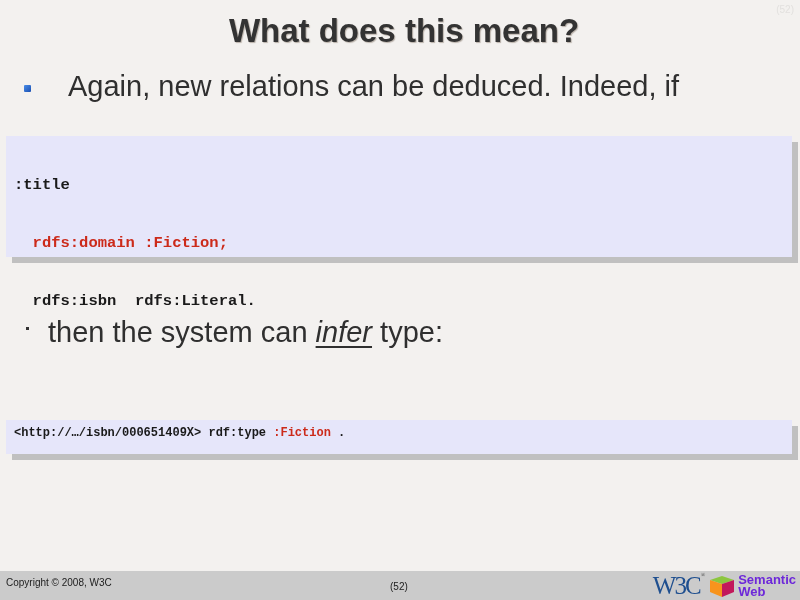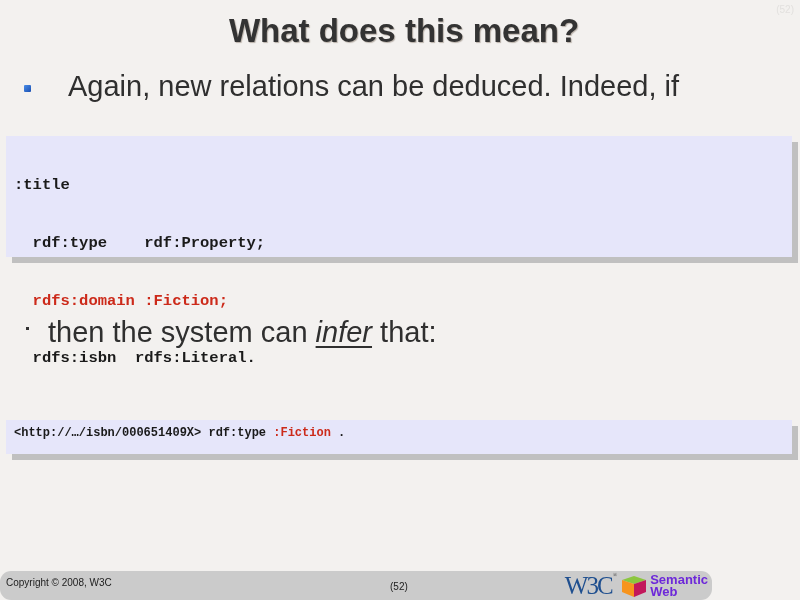--- a/index.html
+++ b/index.html
@@ -99,26 +99,25 @@
       display: block;
       height: 19.2px;
     }
     .red {
       color: #cc2a1a;
     }
     .footer {
       position: absolute;
       left: 0;
       bottom: 0;
-      width: 712px;
+      width: 800px;
       height: 29px;
       background: #cbcbcb;
       font-size: 10px;
       color: #1c1c1c;
-      border-radius: 11px;
     }
     .footer-copyright {
       position: absolute;
       left: 6px;
       top: 6px;
     }
     .footer-page {
       position: absolute;
       left: 390px;
       top: 10px;
@@ -166,29 +165,28 @@
 
 <h1 class="slide-title">What does this mean?</h1>
 
 <div class="bullet-line" style="top:70px;gap:20px;">
   <span class="bullet-sq"></span>
   <span>Again, new relations can be deduced. Indeed, if</span>
 </div>
 
 <div class="code-box code-box-1">
   <span class="code-line">:title</span>
-  <span class="code-line">  rdf:type    rdf:Property;</span>
   <span class="code-line red">  rdfs:domain :Fiction;</span>
   <span class="code-line">  rdfs:isbn  rdfs:Literal.</span>
   <span class="code-line"></span>
 </div>
 
 <div class="bullet-line" style="top:316px;">
   <span class="bullet-dot"></span>
-  <span><span>then the system can </span><span class="infer">infer</span><span> that:</span></span>
+  <span><span>then the system can </span><span class="infer">infer</span><span> type:</span></span>
 </div>
 
 <div class="code-box code-box-2"><span>&lt;http://…/isbn/000651409X&gt; rdf:type </span><span class="red">:Fiction</span><span> .</span></div>
 
 <div class="footer">
   <span class="footer-copyright">Copyright © 2008, W3C</span>
   <span class="footer-page">(52)</span>
   <div class="footer-logo">
     <span class="w3c-text"><span>W3C</span><span class="w3c-reg">®</span></span>
     <svg class="cube" viewBox="0 0 26 24">

